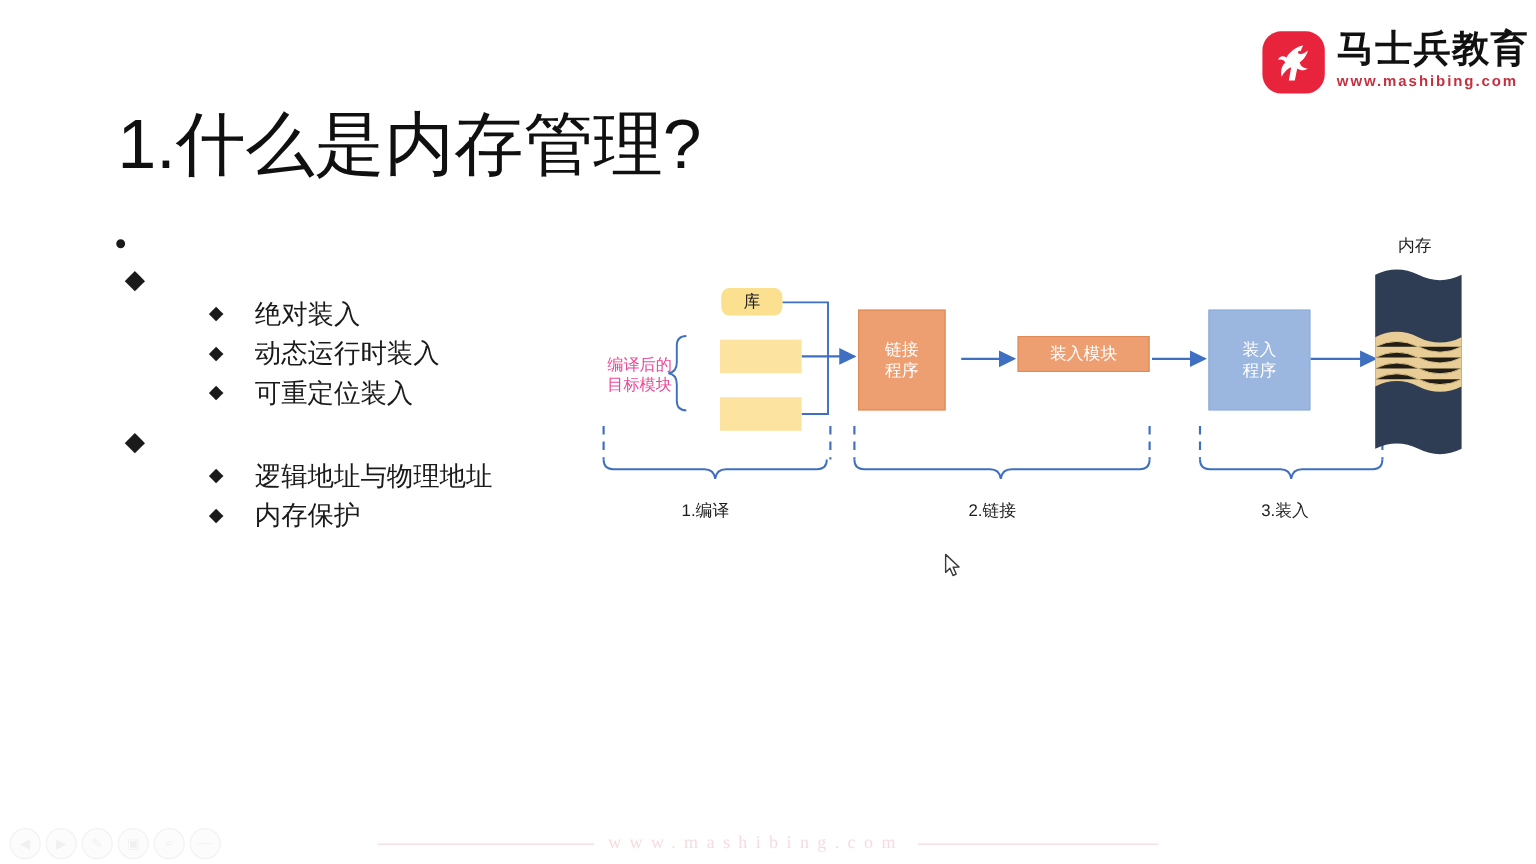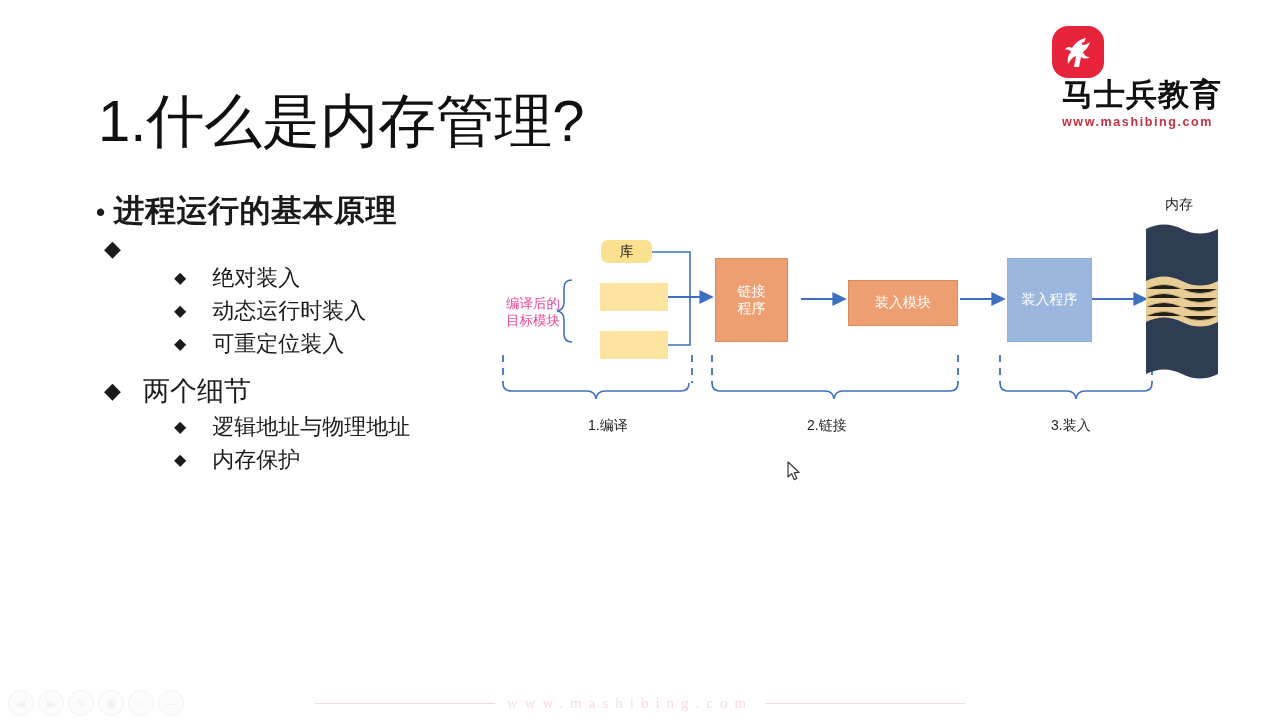--- a/index.html
+++ b/index.html
@@ -16,21 +16,20 @@
     color: #1a1a1a;
   }
 
   
   .logo-wrap {
     position: absolute;
     top: 24px;
     left: 1052px;
     display: flex;
     align-items: flex-start;
-    flex-direction: column;
   }
   .logo-mark {
     width: 52px;
     height: 52px;
     border-radius: 16px;
     background: #E8243C;
     position: relative;
     flex: none;
     margin-top: 2px;
   }
@@ -252,42 +251,40 @@
     <div class="logo-url">www.mashibing.com</div>
   </div>
 </div>
 
 <div class="slide-title">1.什么是内存管理?</div>
 
 <div class="bullets">
 
   <div class="lvl1">
     <span class="dot">•</span>
-    <span>进程运行的基本原理</span>
   </div>
 
   <div class="lvl2">
     <span class="dia">◆</span>
   </div>
   <div class="lvl3">
     <span class="dia">◆</span>
     <span>绝对装入</span>
   </div>
   <div class="lvl3">
     <span class="dia">◆</span>
     <span>动态运行时装入</span>
   </div>
   <div class="lvl3">
     <span class="dia">◆</span>
     <span>可重定位装入</span>
   </div>
 
   <div class="lvl2 thin" style="margin-top:14px;">
     <span class="dia">◆</span>
-    <span>两个细节</span>
   </div>
   <div class="lvl3">
     <span class="dia">◆</span>
     <span>逻辑地址与物理地址</span>
   </div>
   <div class="lvl3">
     <span class="dia">◆</span>
     <span>内存保护</span>
   </div>
 </div>
@@ -348,30 +345,30 @@
   <div class="box box-lib" style="left:601px; top:240px; width:51px; height:23px;">库</div>
 
   <div class="box box-mod" style="left:600px; top:283px; width:68px; height:28px;"></div>
   <div class="box box-mod" style="left:600px; top:331px; width:68px; height:28px;"></div>
 
   <div class="box box-orange" style="left:715px; top:258px; width:73px; height:84px; flex-direction:column;">
     <span>链接</span>
     <span>程序</span>
   </div>
 
-  <div class="box box-orange" style="left:848px; top:280px; width:110px; height:46px;">装入模块</div>
-
-  <div class="box box-blue" style="left:1007px; top:258px; width:85px; height:84px; flex-direction:row;">
+  <div class="box box-orange" style="left:848px; top:280px; width:110px; height:30px;">装入模块</div>
+
+  <div class="box box-blue" style="left:1007px; top:258px; width:85px; height:84px; flex-direction:column;">
     <span>装入</span>
     <span>程序</span>
   </div>
 
   <div class="memlabel" style="left:1165px; top:196px;">内存</div>
 
-  <div class="phase" style="left:588px; top:417px;">1.编译</div>
+  <div class="phase" style="left:568px; top:417px;">1.编译</div>
   <div class="phase" style="left:807px; top:417px;">2.链接</div>
   <div class="phase" style="left:1051px; top:417px;">3.装入</div>
 </div>
 
 <div class="cursor">
   <svg width="16" height="22" viewBox="0 0 16 22">
     <path d="M1,1 L1,16 L4.6,12.6 L7.2,18.6 L9.8,17.4 L7.3,11.7 L12.2,11.5 Z" fill="#ffffff" stroke="#3a3a3a" stroke-width="1.2" stroke-linejoin="round"></path>
   </svg>
 </div>
 

